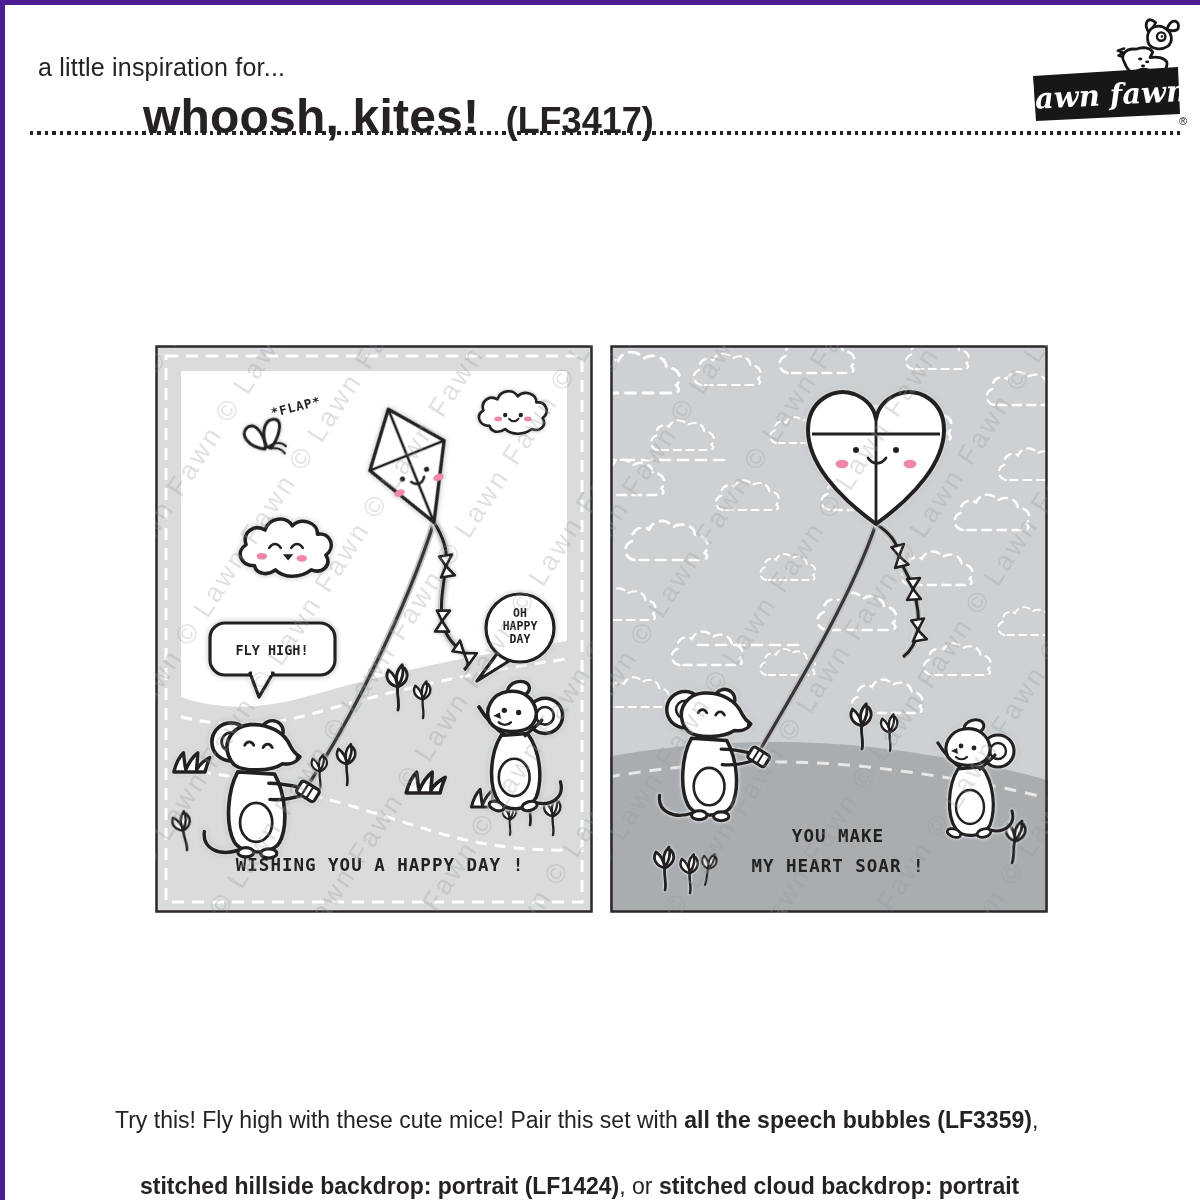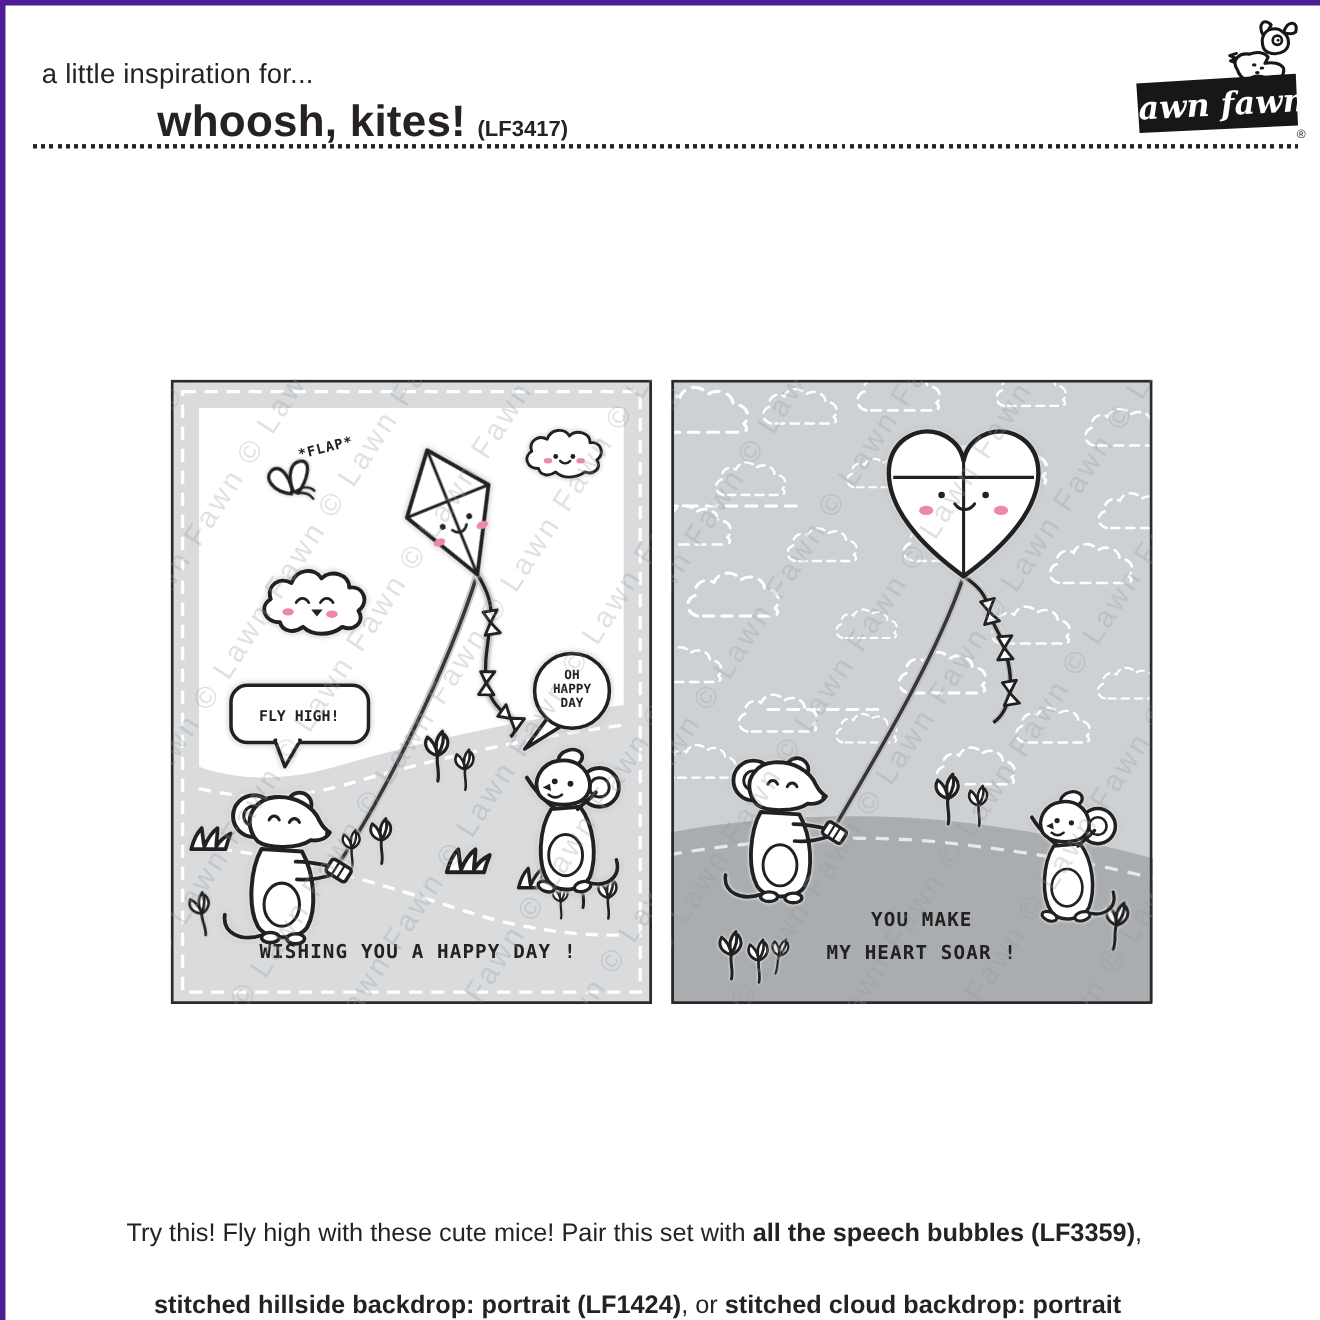--- a/index.html
+++ b/index.html
@@ -2,22 +2,22 @@
 <html><head>
 <meta charset="utf-8">
 <style>
   html,body{margin:0;padding:0;background:#fff;}
   .page{position:relative;width:1198px;height:1198px;background:#fff;
         border:5px solid #4c1d95;overflow:hidden;
         font-family:"Liberation Sans",sans-serif;color:#262223;}
   
   .tagline{position:absolute;left:33px;top:48px;font-size:25px;letter-spacing:.2px;}
   .titleline{position:absolute;left:138px;top:84px;white-space:nowrap;}
-  .titleline .big{font-size:40px;font-weight:700;letter-spacing:.2px;}
-  .titleline .sku{font-size:20px;font-weight:600;margin-left:6px;}
+  .titleline .big{font-size:48px;font-weight:700;letter-spacing:.2px;}
+  .titleline .sku{font-size:36px;font-weight:600;margin-left:22px;}
   .dotted{position:absolute;left:25px;top:126px;width:1150px;height:4px;
           background:repeating-linear-gradient(to right,#262223 0 3.5px,transparent 3.5px 7.5px);}
   .logo{position:absolute;left:1015px;top:4px;width:172px;height:122px;}
   
   .card{position:absolute;top:340px;width:438px;height:568px;}
   .cardL{left:150px;} .cardR{left:605px;}
   .sticker{filter:drop-shadow(0 0 1px #ffffff) drop-shadow(0 0 1.4px #b9bdbf);}
   .stickerBig{filter:drop-shadow(0 0 1.5px #ffffff) drop-shadow(0 0 2.2px #b4b8ba);}
   
   .wm{position:absolute;top:340px;width:438px;height:568px;overflow:hidden;pointer-events:none;}

